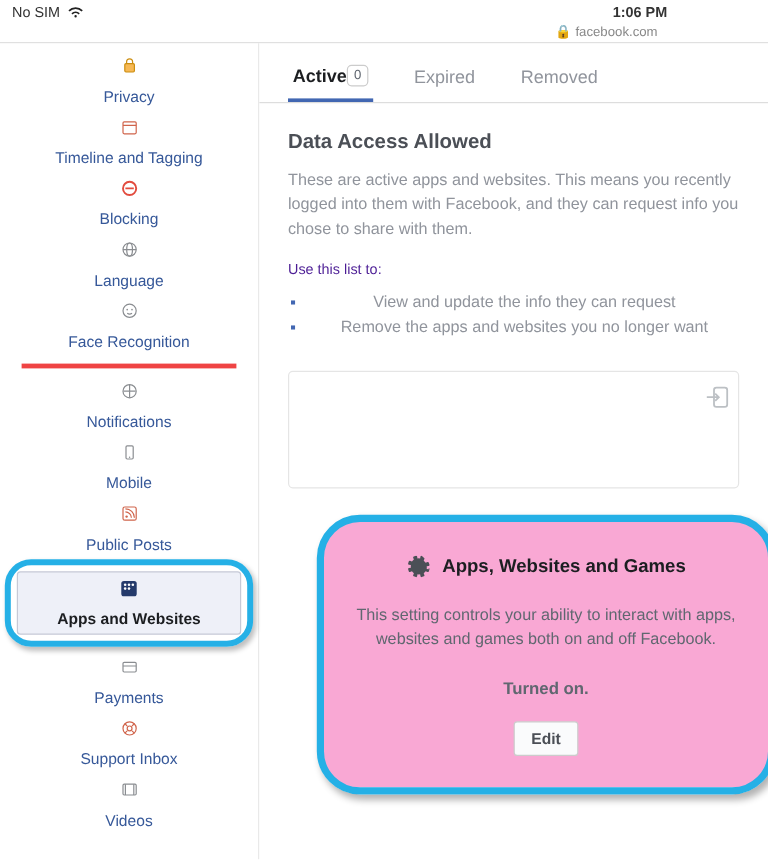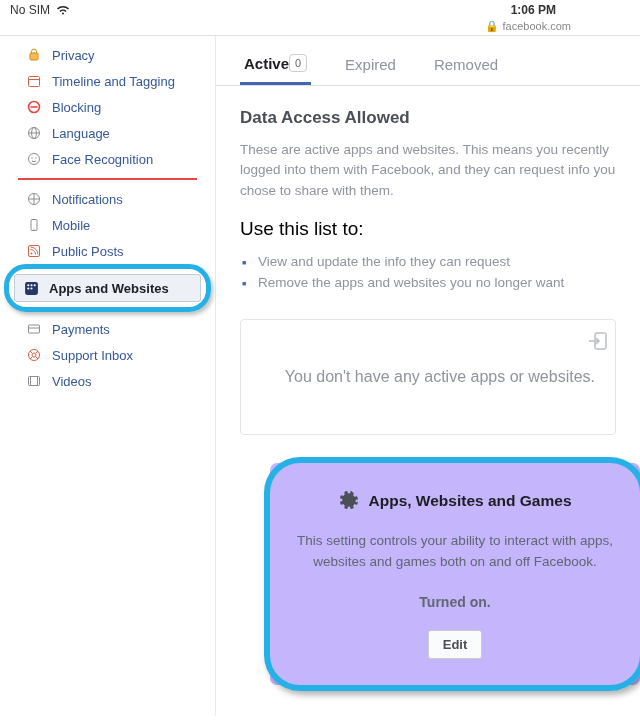--- a/index.html
+++ b/index.html
@@ -21,50 +21,51 @@
     padding: 0 10px;
     font-size: 12px;
     color: #333;
   }
   .status-left { display: flex; align-items: center; gap: 6px; }
   .status-center { position: absolute; left: 50%; transform: translateX(-50%); font-weight: 600;}
   .url-bar {
     font-size: 11px;
     color: #888;
     text-align: right;
-    padding-right: 69px;
+    padding-right: 92px;
     padding-bottom: 2px;
   }
   .top-divider {
     border-bottom: 1px solid #e0e0e0;
   }
   .layout {
     display: flex;
     height: calc(100% - 40px);
   }
   .sidebar {
     width: 215px;
     padding: 6px 0;
     flex-shrink: 0;
   }
   .sidebar-group {
-    border-top: 2px solid #ef4444;
+    border-top: 4px solid #ef4444;
     margin: 0 18px;
     padding: 6px 0;
   }
   .sidebar-group:first-child { border-top: none; padding-top: 0;}
   .sidebar-item {
     display: flex;
     align-items: center;
     gap: 10px;
     padding: 5px 8px;
     border-radius: 3px;
     cursor: pointer;
     color: #365899;
     font-size: 13px;
+    flex-direction: column;
   }
   .sidebar-item .icon {
     width: 16px; height: 16px; display:flex; align-items:center; justify-content:center;
     color: #8a8d91;
   }
   .sidebar-item.selected {
     background: #eef0f8;
     font-weight: 700;
     color: #1c1e21;
     border: 1px solid #c6c9d6;
@@ -123,22 +124,22 @@
     padding: 22px 24px 8px;
     color: #606770;
   }
   .content h2 {
     color: #4b4f56;
     font-size: 17px;
     font-weight: 600;
     margin-bottom: 12px;
   }
   .content p { font-size: 13.5px; line-height: 1.5; color:#90949c;}
-  .content .sub { margin-top: 14px; color:#000000; font-size:19px;}
-  .content ul { list-style: none; margin-top: 8px; }
+  .content .sub { margin-top: 14px; color:#4c1d95; font-size:12px;}
+  .content ul { list-style: none; margin-top: 8px; text-align: center; }
   .content li {
     font-size: 13.5px; color:#90949c; padding: 3px 0 3px 18px; position: relative;
   }
   .content li::before {
     content: "■"; font-size: 7px; color: #4267b2; position: absolute; left: 2px; top: 8px;
   }
   .empty-box {
     margin: 18px 24px 0;
     border: 1px solid #e5e5e5;
     border-radius: 4px;
@@ -150,22 +151,22 @@
   }
   .empty-box .placeholder-icon {
     position: absolute; right: 6px; top: 10px; color:#bcc0c4;
   }
   .card-wrap {
     position: relative;
     margin: 28px 0 0 54px;
     width: 370px;
   }
   .card {
-    background: #c4b5fd;
-    border-radius: 7px;
+    background: #f9a8d4;
+    border-radius: 20px;
     padding: 28px 24px 26px;
     text-align: center;
   }
   .card-header {
     display: flex; align-items: center; justify-content: center; gap: 10px;
     color: #1c1e21; font-weight: 700; font-size: 15.5px;
     margin-bottom: 20px;
   }
   .card p { color:#606770; font-size: 13.5px; line-height: 1.5; }
   .card .status { margin-top: 22px; color:#606770; font-weight:600; font-size:14px;}
@@ -372,21 +373,20 @@
       </ul>
     </div>
 
     <div class="empty-box">
       <span class="placeholder-icon">
         <svg width="22" height="22" viewBox="0 0 22 22">
             <rect x="8" y="3" width="11" height="16" rx="2" fill="none" stroke="#bcc0c4" stroke-width="1.5"></rect>
             <path d="M2 11h10m-3-3 3 3-3 3" fill="none" stroke="#bcc0c4" stroke-width="1.5"></path>
           </svg>
       </span>
-      <span>You don't have any active apps or websites.</span>
     </div>
 
     <div class="card-wrap">
       <div class="card">
         <div class="card-header">
           <span>
             <svg width="20" height="20" viewBox="0 0 20 20">
                 <path fill="#4b4f56" d="M10 6.5A3.5 3.5 0 1010 13.5 3.5 3.5 0 0010 6.5zm8.3 4.9-1.7-.3a6.8 6.8 0 000-2.2l1.7-.3a.8.8 0 00.6-1l-.6-1.8a.8.8 0 00-1-.5l-1.6.6a6.8 6.8 0 00-1.6-1.6l.6-1.6a.8.8 0 00-.5-1L12.4.1a.8.8 0 00-1 .6l-.3 1.7a6.8 6.8 0 00-2.2 0L8.6.7a.8.8 0 00-1-.6L5.8.7a.8.8 0 00-.5 1l.6 1.6A6.8 6.8 0 004.3 4.9l-1.6-.6a.8.8 0 00-1 .5L1.1 6.6a.8.8 0 00.6 1l1.7.3a6.8 6.8 0 000 2.2l-1.7.3a.8.8 0 00-.6 1l.6 1.8a.8.8 0 001 .5l1.6-.6a6.8 6.8 0 001.6 1.6l-.6 1.6a.8.8 0 00.5 1l1.8.6a.8.8 0 001-.6l.3-1.7a6.8 6.8 0 002.2 0l.3 1.7a.8.8 0 001 .6l1.8-.6a.8.8 0 00.5-1l-.6-1.6a6.8 6.8 0 001.6-1.6l1.6.6a.8.8 0 001-.5l.6-1.8a.8.8 0 00-.6-1z"></path>
               </svg>
           </span>

